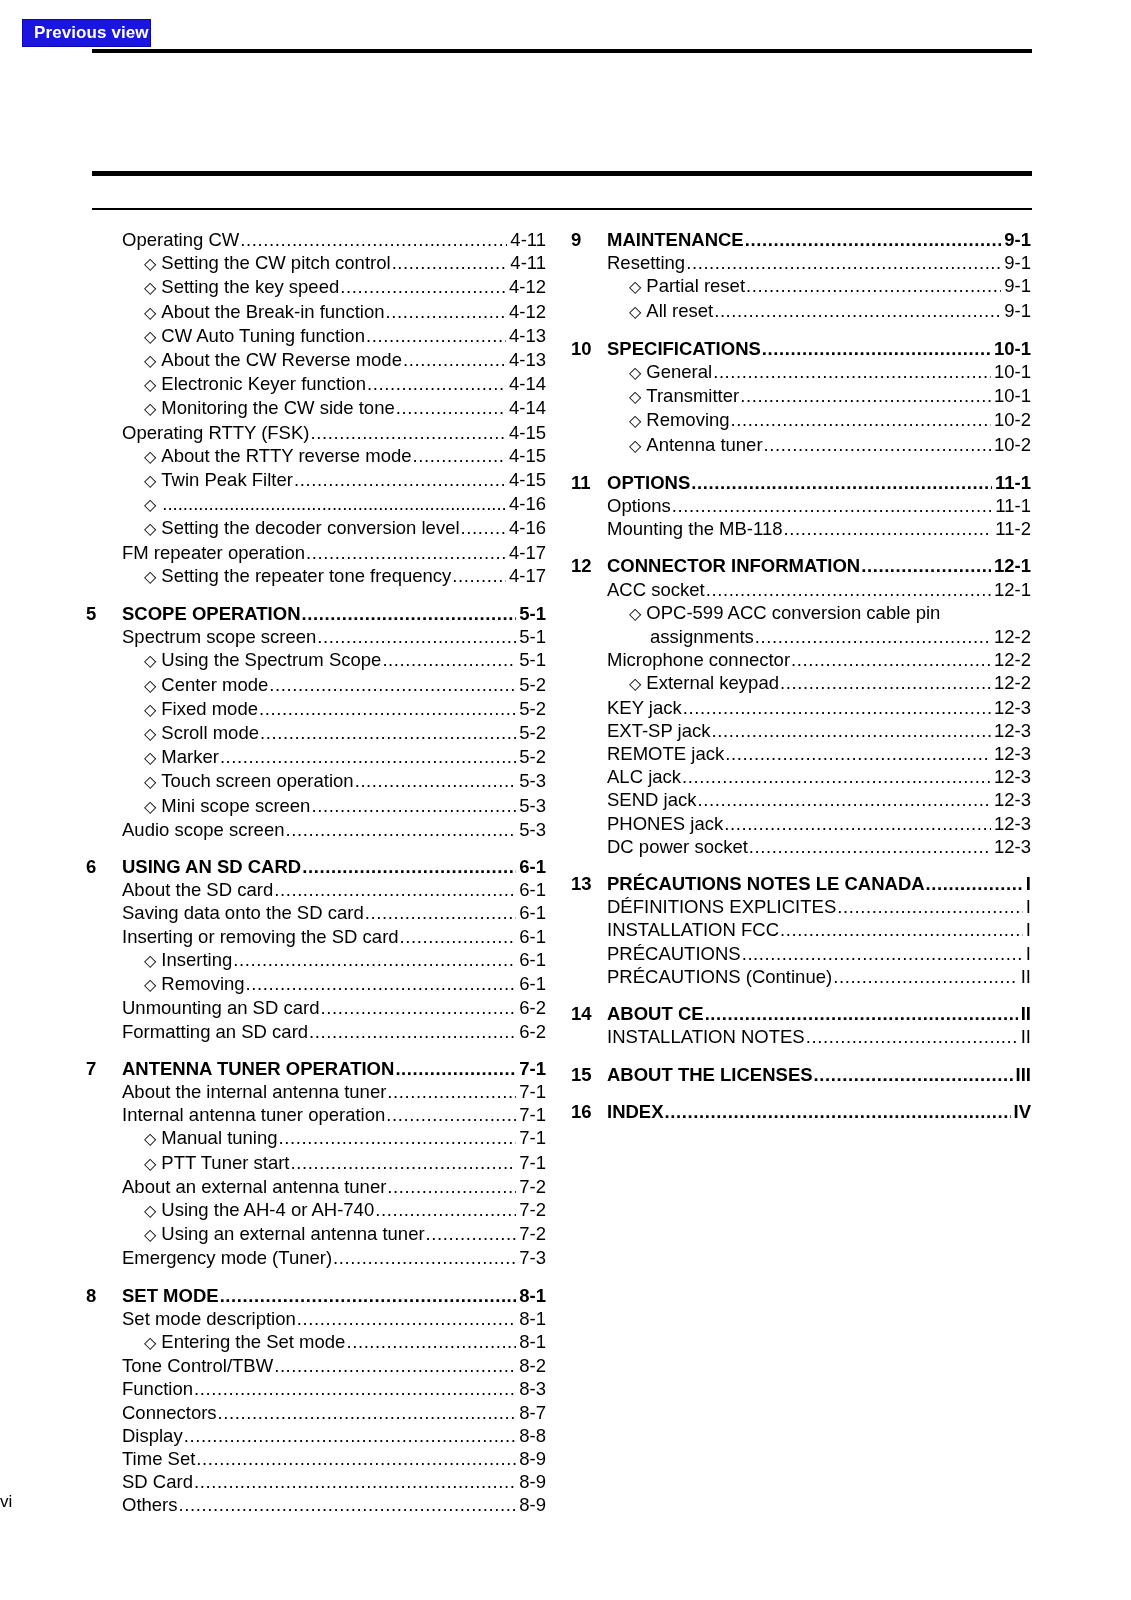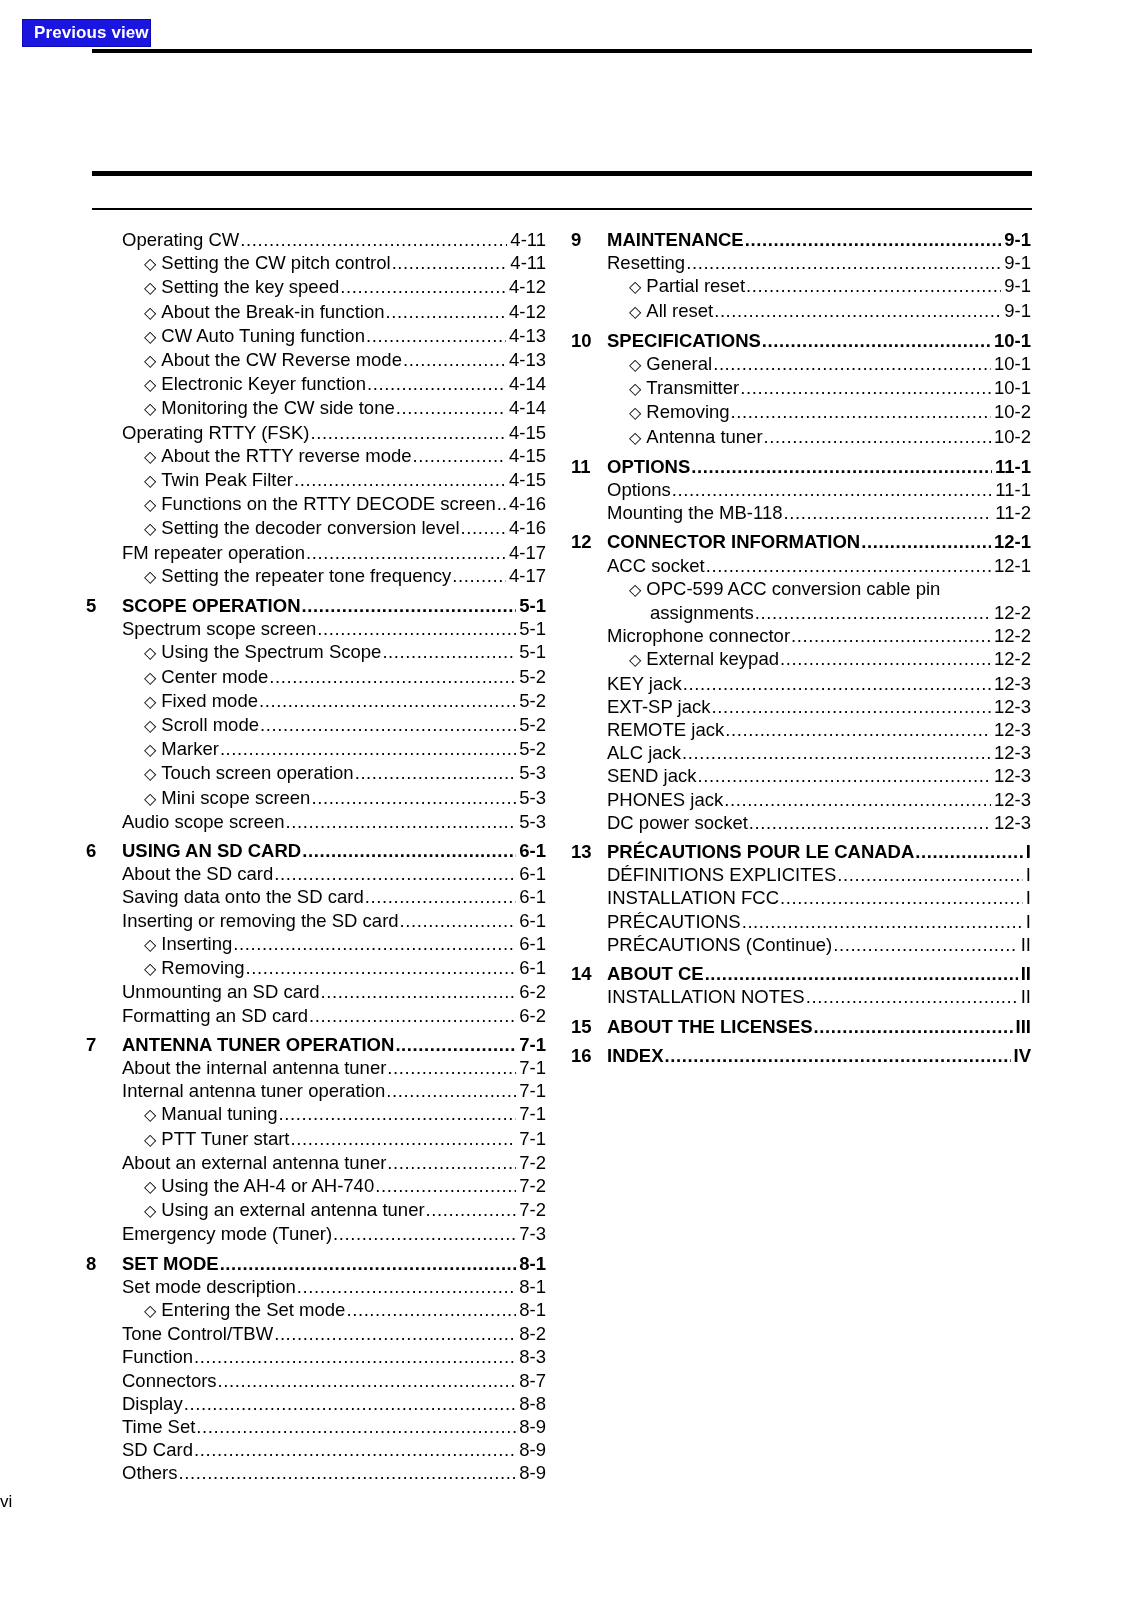--- a/index.html
+++ b/index.html
@@ -87,21 +87,21 @@
   }
   .page {
     flex: 0 0 auto;
     text-align: right;
     padding-left: 2px;
   }
 
   
   .row.section {
     font-weight: bold;
-    margin-top: 6px;
+    margin-top: 14px;
   }
   .row.section .label,
   .row.section .page,
   .row.section .leader { font-weight: bold; }
 
   
   .row.lvl1 { padding-left: 36px; }
 
   
   .row.lvl2 { padding-left: 58px; }
@@ -197,21 +197,20 @@
         <span class="page">4-15</span>
       </div>
       <div class="row lvl2">
         <span class="diamond">◇</span>
         <span class="label">Twin Peak Filter</span>
         <span class="leader">................................................................................................................</span>
         <span class="page">4-15</span>
       </div>
       <div class="row lvl2 nodots">
         <span class="diamond">◇</span>
-        <span class="label">Functions on the RTTY DECODE screen</span>
         <span class="leader">................................................................................................................</span>
         <span class="page">4-16</span>
       </div>
       <div class="row lvl2">
         <span class="diamond">◇</span>
         <span class="label">Setting the decoder conversion level</span>
         <span class="leader">................................................................................................................</span>
         <span class="page">4-16</span>
       </div>
       <div class="row lvl1">
@@ -562,21 +561,21 @@
         <span class="leader">................................................................................................................</span>
         <span class="page">12-3</span>
       </div>
       <div class="row lvl1">
         <span class="label">DC power socket </span>
         <span class="leader">................................................................................................................</span>
         <span class="page">12-3</span>
       </div>
       <div class="row section">
         <span class="num">13</span>
-        <span class="label">PRÉCAUTIONS POUR LE CANADA</span>
+        <span class="label">PRÉCAUTIONS NOTES LE CANADA</span>
         <span class="leader">................................................................................................................</span>
         <span class="page">I</span>
       </div>
       <div class="row lvl1">
         <span class="label">DÉFINITIONS EXPLICITES</span>
         <span class="leader">................................................................................................................</span>
         <span class="page">I</span>
       </div>
       <div class="row lvl1">
         <span class="label">INSTALLATION FCC </span>

